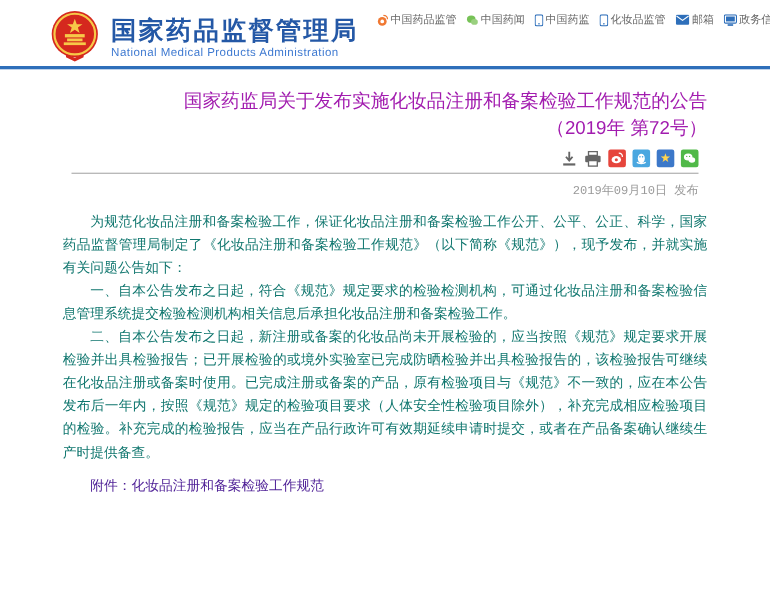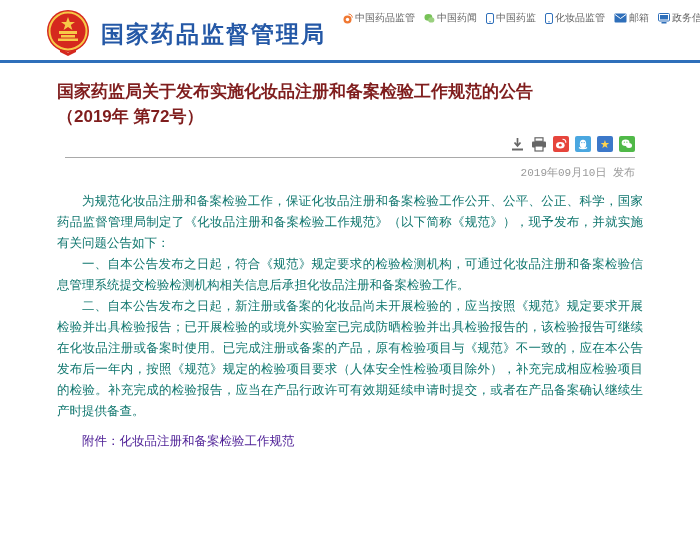--- a/index.html
+++ b/index.html
@@ -21,21 +21,21 @@
   .nav-item svg { display:block; }
   .search-bar { margin-top:8px; height:24px; border:1px solid #9fc3e8; border-radius:13px;
     display:flex; align-items:center; padding:0 9px; background:#fff; }
   .search-bar input { flex:1; border:none; outline:none; font-size:11px; color:#555; background:transparent; }
   .search-bar input::placeholder { color:#aaa; }
   .search-divider { color:#d5d5d5; font-size:12px; margin:0 6px 0 4px; }
   .search-btn { background:none; border:none; cursor:pointer; padding:0; display:flex; }
 
   
   .article { padding:0 57px; }
-  .article-title { text-align:left; font-size:17px; font-weight:bold; color:#7f1d1d;
+  .article-title { text-align:right; font-size:17px; font-weight:normal; color:#a21caf;
     margin-top:16px; line-height:25px; }
   .toolbar { display:flex; justify-content:flex-end; align-items:center; gap:6px;
     margin:7px 8px 0 0; height:16px; }
   .tool-btn { background:none; border:none; padding:0; cursor:pointer; display:flex; }
   .share-sq { width:16px; height:16px; border-radius:2px; border:none; padding:0; cursor:pointer;
     display:flex; align-items:center; justify-content:center; }
   .sq-weibo { background:#e6453c; }
   .sq-tencent { background:#4aa7e0; }
   .sq-qzone { background:#3c78c9; color:#ffd34f; font-size:11px; line-height:1; }
   .sq-wechat { background:#50b948; }
@@ -56,20 +56,21 @@
       <circle cx="23" cy="22" r="21" fill="#d5281e"></circle>
       <circle cx="23" cy="22" r="18.5" fill="none" stroke="#f7c948" stroke-width="2"></circle>
       <polygon points="23,8 24.8,13 30,13 25.8,16 27.4,21 23,18 18.6,21 20.2,16 16,13 21.2,13" fill="#f7c948"></polygon>
       <rect x="14" y="22" width="18" height="3" fill="#f7c948"></rect>
       <rect x="16" y="26" width="14" height="2.5" fill="#f7c948"></rect>
       <rect x="13" y="29.5" width="20" height="2.5" fill="#f7c948"></rect>
       <path d="M15 43 L23 47 L31 43 L31 40 L23 43.5 L15 40 Z" fill="#d5281e"></path>
     </svg>
     <div class="brand-text">
       <div class="brand-cn">国家药品监督管理局</div>
+      <div class="brand-en">National Medical Products Administration</div>
     </div>
   </div>
 
   <div class="header-right">
     <div class="top-nav">
       <span class="nav-item">
         <svg width="11" height="11" viewBox="0 0 11 11">
             <circle cx="5.5" cy="6.5" r="4" fill="#f07832"></circle>
             <circle cx="5.5" cy="6.5" r="1.7" fill="#fff"></circle>
             <path d="M6.5 1 C8.8 1 10.3 2.6 10.3 4.6" stroke="#f07832" stroke-width="1" fill="none"></path>

